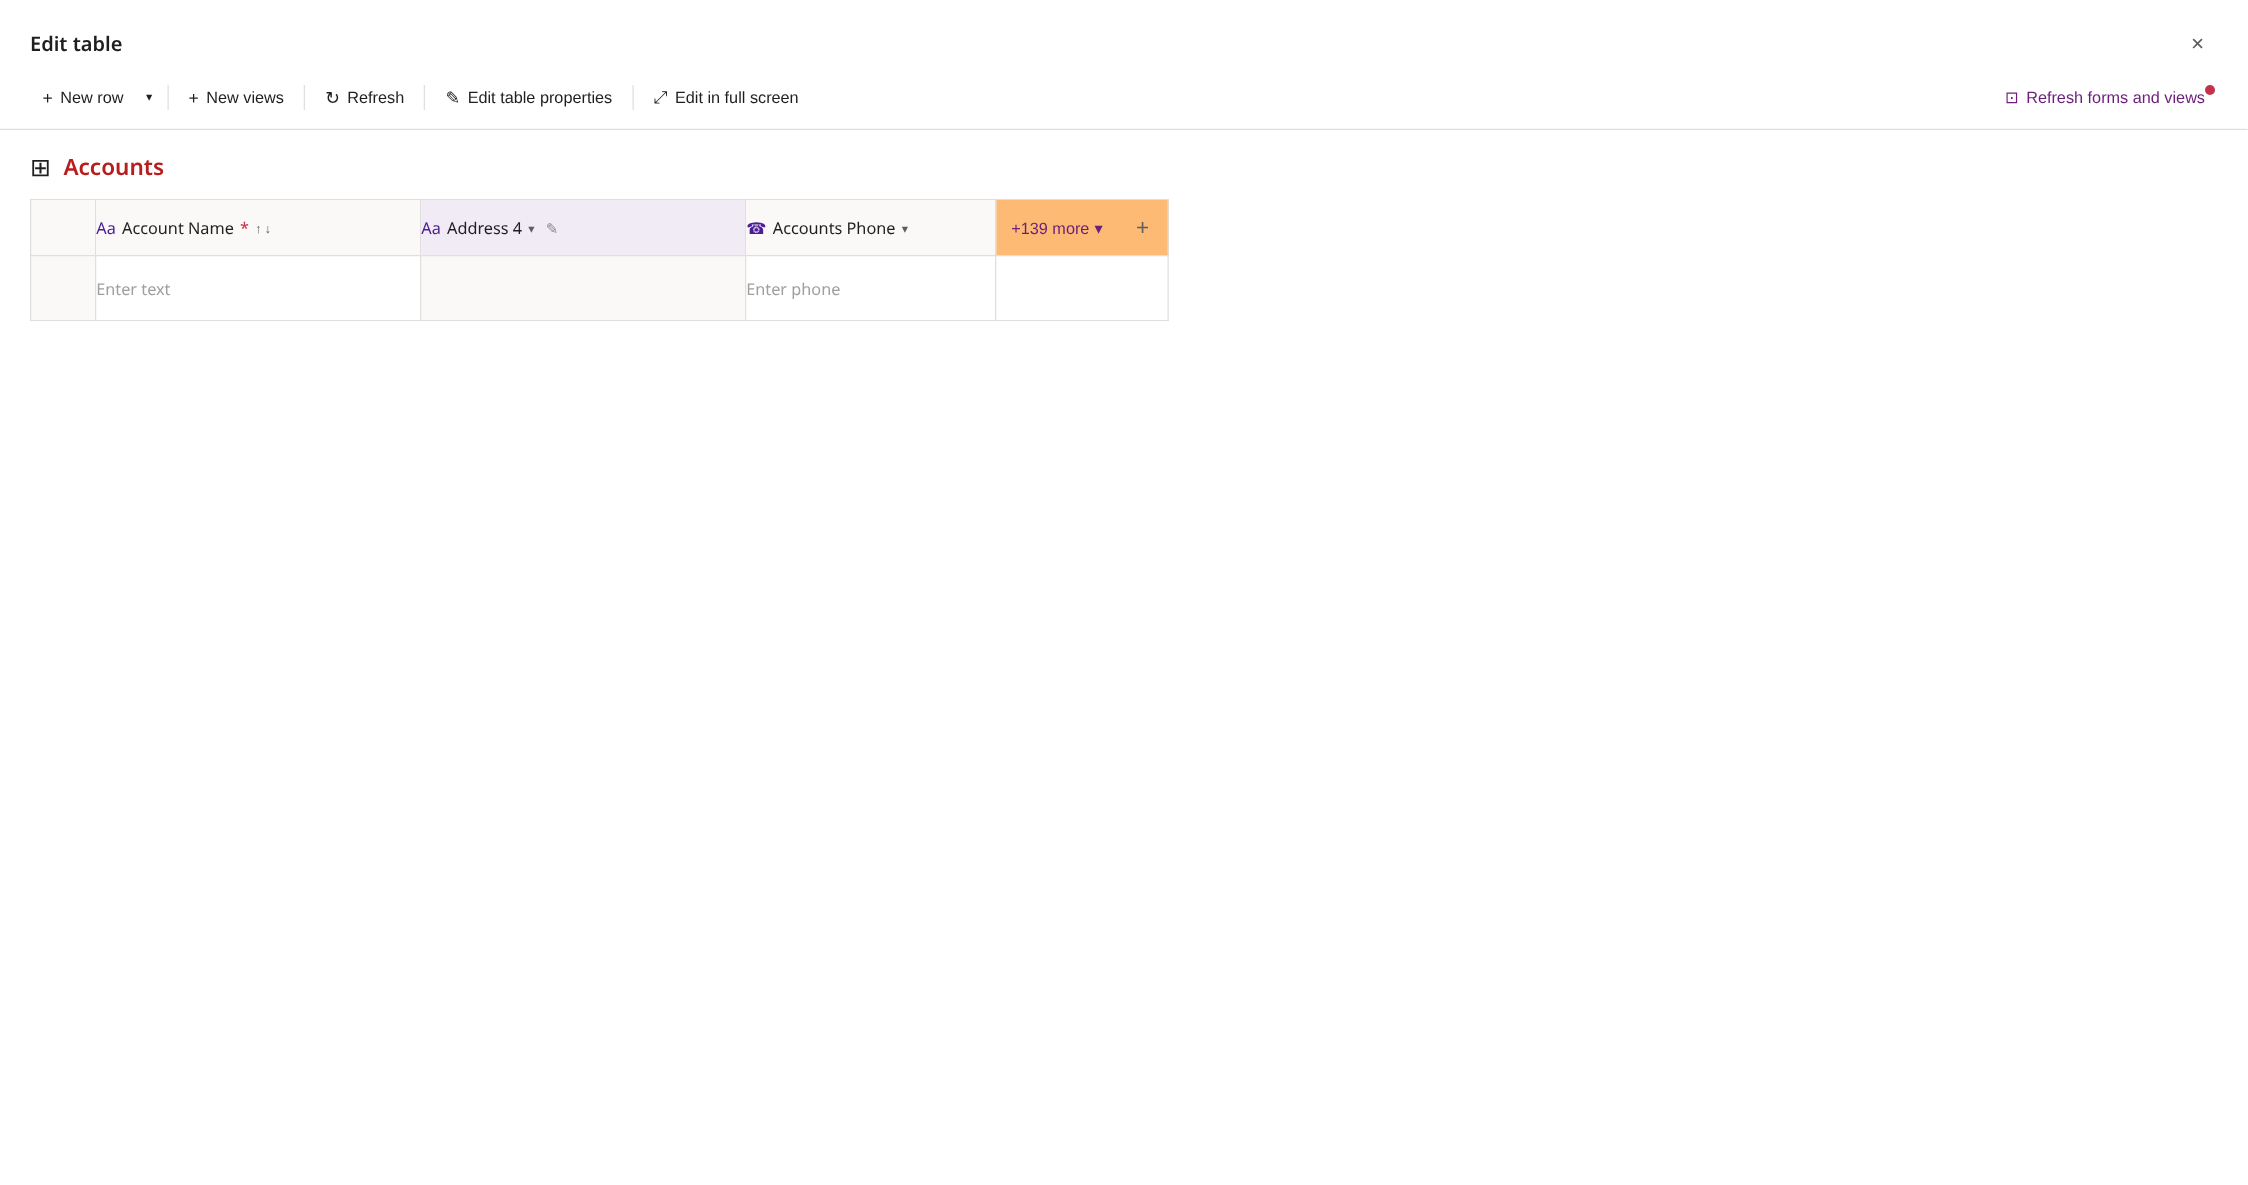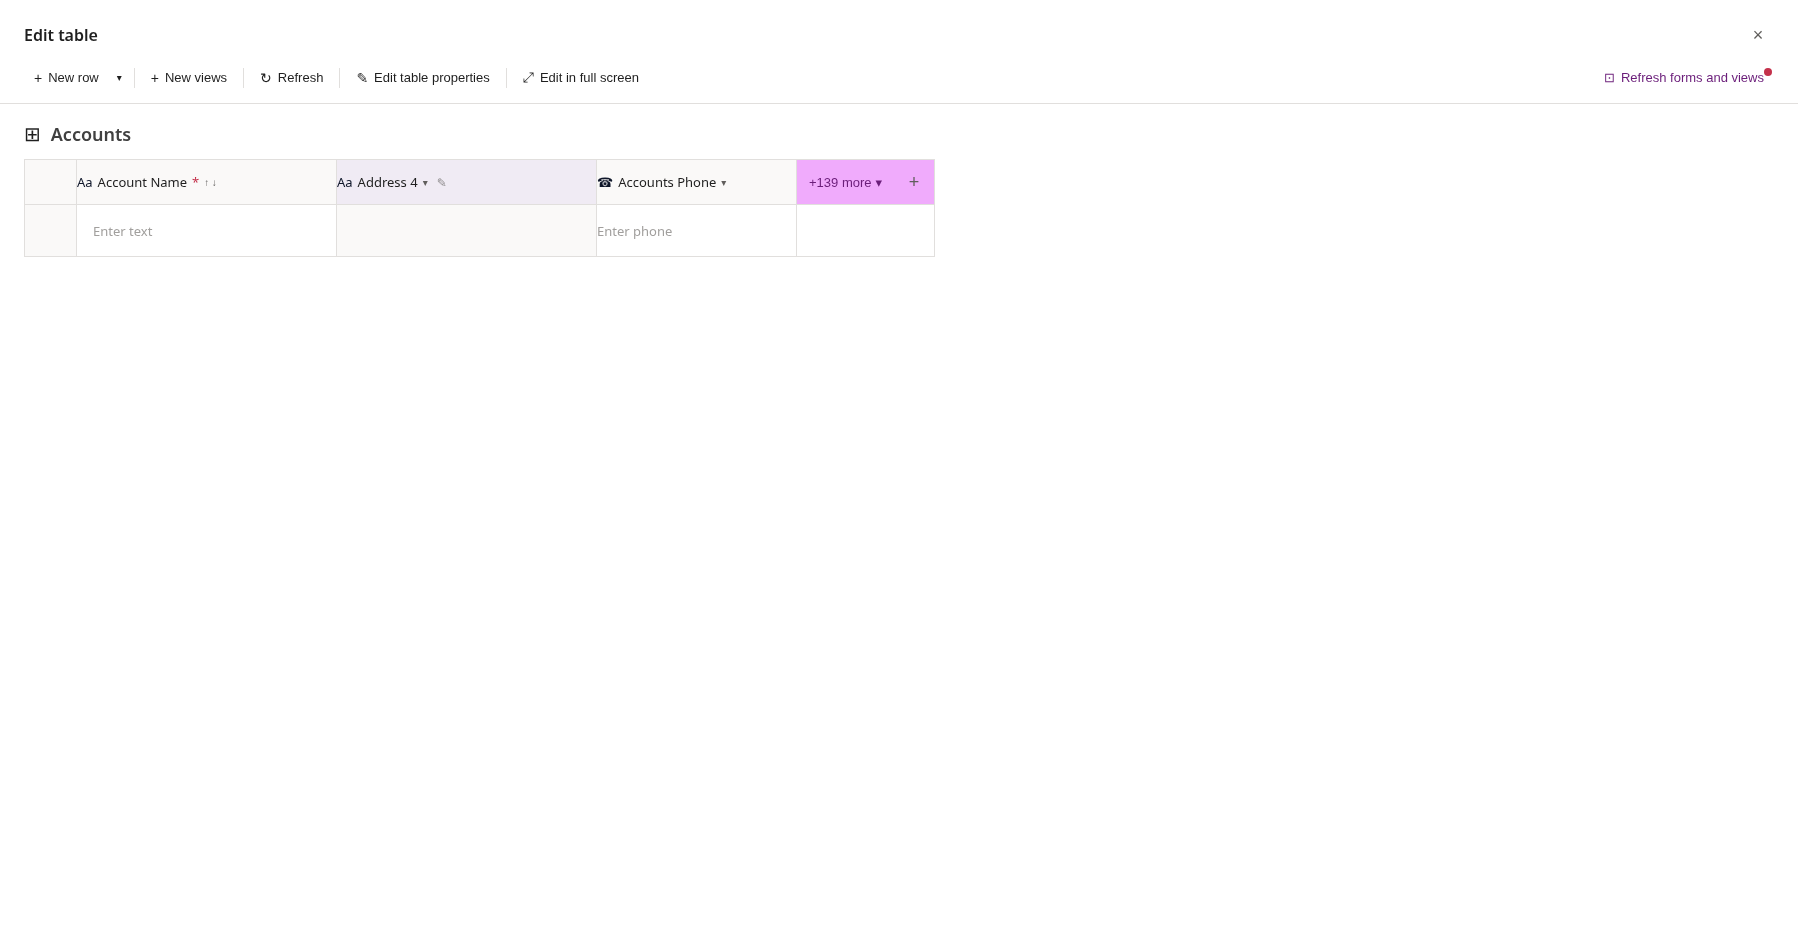--- a/index.html
+++ b/index.html
@@ -136,21 +136,21 @@
       gap: 10px;
       padding: 16px 24px 12px 24px;
     }
     .table-icon {
       font-size: 20px;
       color: #1f1f1f;
     }
     .table-title {
       font-size: 18px;
       font-weight: 600;
-      color: #404040;
+      color: #b91c1c;
     }
 
     
     .grid-container {
       padding: 0 24px;
       overflow-x: auto;
     }
     .grid-table {
       border-collapse: collapse;
       min-width: 800px;
@@ -187,21 +187,21 @@
       cursor: pointer;
       position: relative;
     }
     .col-header-inner {
       display: flex;
       align-items: center;
       gap: 5px;
     }
     .col-header-icon {
       font-size: 13px;
-      color: #0f172a;
+      color: #4c1d95;
     }
     .col-required {
       color: #c4314b;
     }
     .col-sort-icons {
       display: flex;
       align-items: center;
       gap: 1px;
       font-size: 10px;
       color: #605e5c;
@@ -378,38 +378,38 @@
           </th>
 
           <th class="col-header" style="width:200px; min-width:200px;">
             <div class="col-header-inner">
               <span class="col-header-icon">☎</span>
               <span>Accounts Phone</span>
               <span class="col-dropdown-icon">▾</span>
             </div>
           </th>
 
-          <th style="border: 1px solid #e1dfdd; background: #f0abfc; padding: 0;">
+          <th style="border: 1px solid #e1dfdd; background: #fdba74; padding: 0;">
             <div style="display:flex; align-items:center;">
               <button class="more-cols-btn">
                 <span>+139 more</span>
                 <span>▾</span>
               </button>
               <button class="add-col-btn">
                 <span>+</span>
               </button>
             </div>
           </th>
         </tr>
       </thead>
       <tbody>
         <tr>
           <td class="row-num-cell"></td>
           <td class="data-cell">
-            <span style="color:#a19f9d;margin-left:16px;">Enter text</span>
+            <span style="color:#a19f9d;">Enter text</span>
           </td>
           <td class="data-cell data-cell-selected">
             <span></span>
           </td>
           <td class="data-cell">
             <span style="color:#a19f9d;">Enter phone</span>
           </td>
           <td style="border: 1px solid #e1dfdd; background:#fff;"></td>
         </tr>
       </tbody>

